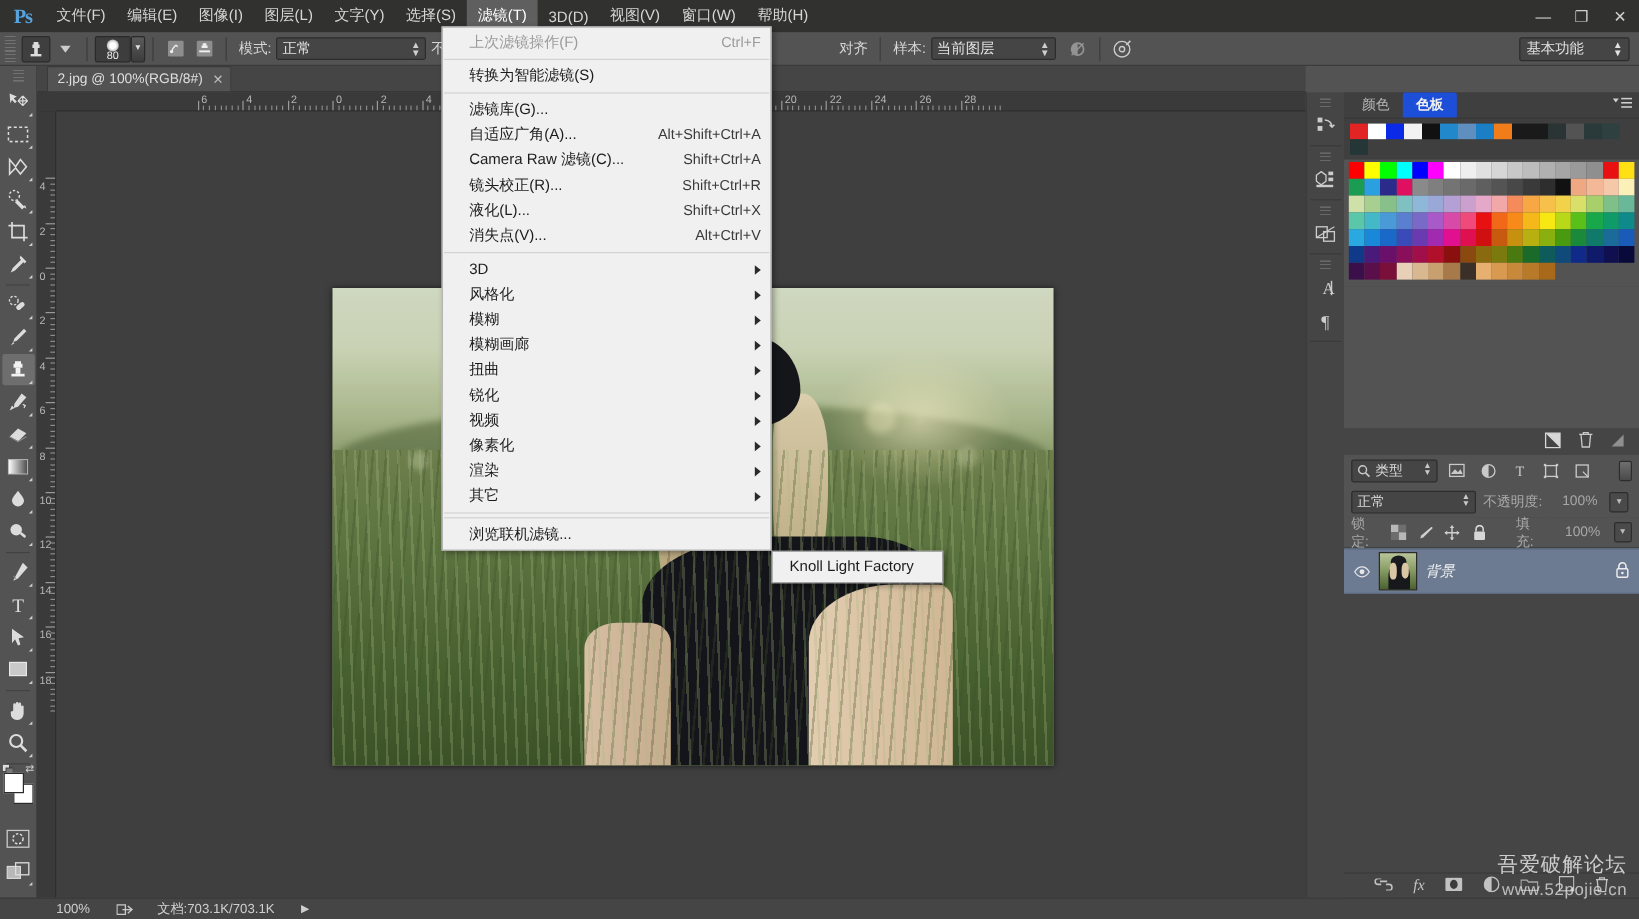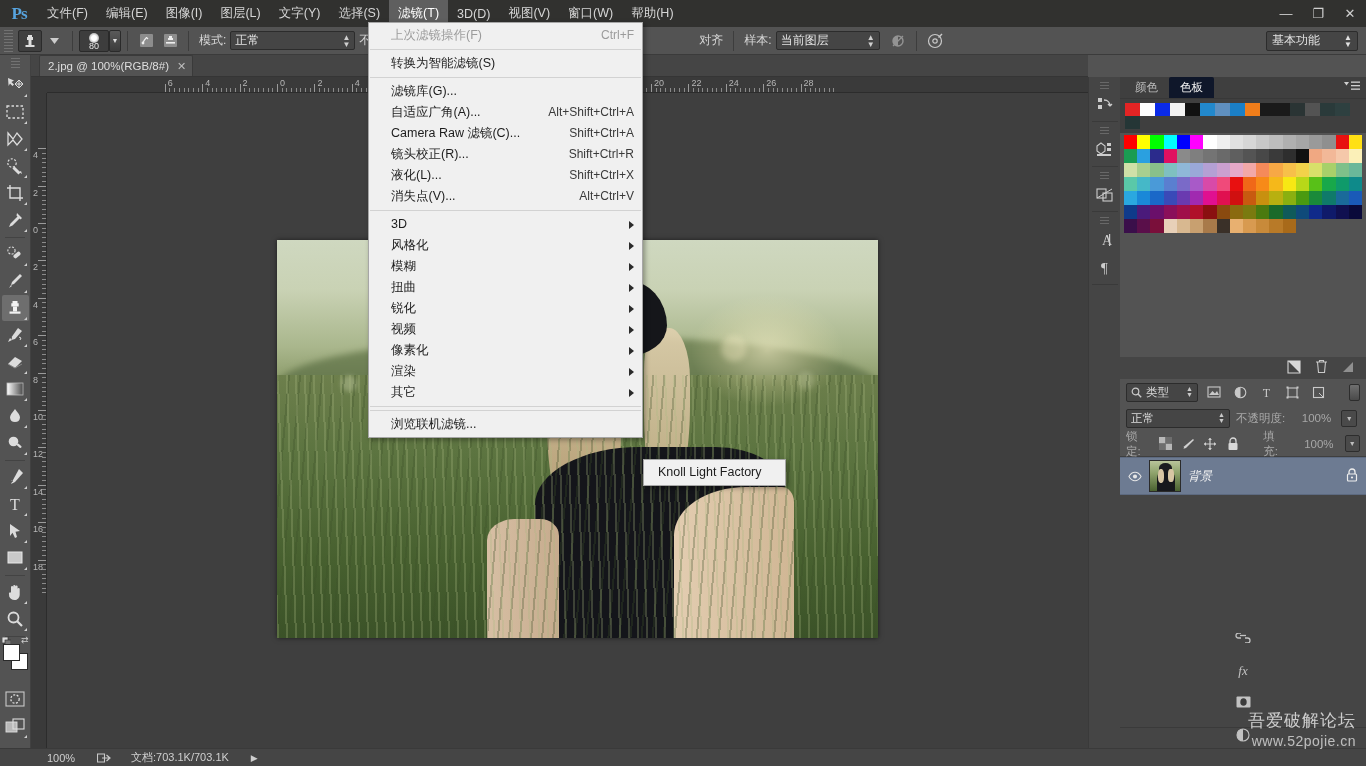--- a/index.html
+++ b/index.html
@@ -243,21 +243,21 @@
     background:#454545;
   }
   .panel-tabrow{
     height:22px;background:#3f3f3f;display:flex;align-items:flex-end;
     padding-left:4px;position:relative;border-bottom:1px solid #383838;
   }
   .ptab{
     height:21px;padding:0 11px;display:flex;align-items:center;font-size:11.5px;
     color:#b9b9b9;border-radius:2px 2px 0 0;
   }
-  .ptab.active{ background:#0f172a;color:#f0f0f0; }
+  .ptab.active{ background:#1d4ed8;color:#f0f0f0;font-weight:bold; }
   .pmenu-btn{
     position:absolute;right:6px;top:4px;display:flex;align-items:center;gap:2px;color:#cfcfcf;
   }
   .swatch-top{
     background:#3f3f3f;padding:4px 5px;display:flex;gap:0;flex-wrap:wrap;
   }
   .sw{ width:15px;height:13px;border:none; }
   .swgrid{ padding:2px 4px 6px 4px;display:grid;grid-template-columns:repeat(18,1fr);gap:0; background:#535353;}
   .swgrid div{ height:14px; }
   .icons-row{
@@ -298,21 +298,21 @@
     border-top:1px solid #5d6a80;border-bottom:1px solid #5d6a80;
   }
   .eye{width:14px;display:flex;align-items:center;justify-content:center;color:#ddd;}
   .thumb{
     width:32px;height:32px;border:1px solid #2b2b2b;overflow:hidden;position:relative;background:#6f7a5a;
   }
   .layer-name{ font-size:12px;color:#f2f2f2;font-style:italic;font-family:"Liberation Serif",serif;}
   .lock-badge{ margin-left:auto;color:#e6e6e6; }
   .panel-bottom-bar{
     position:absolute;left:0;right:0;bottom:0;height:21px;background:#454545;
-    border-top:1px solid #3a3a3a;display:flex;align-items:center;justify-content:center;gap:17px;color:#b9b9b9;flex-direction:column;
+    border-top:1px solid #3a3a3a;display:flex;align-items:center;justify-content:center;gap:17px;color:#b9b9b9;
   }
 
   
   .statusbar{
     position:absolute;left:0;bottom:0;width:1366px;height:18px;background:#454545;
     border-top:1px solid #3a3a3a;display:flex;align-items:center;font-size:11px;color:#cfcfcf;
   }
   .sb-zoom{ width:60px;text-align:center; }
   .sb-share{ width:26px;display:flex;align-items:center;justify-content:center; }
   .sb-doc{ padding-left:14px; }
@@ -940,20 +940,24 @@
       </div>
       <div class="fmi">
         <span>风格化</span>
         <i class="arrow"></i>
       </div>
       <div class="fmi">
         <span>模糊</span>
         <i class="arrow"></i>
       </div>
       <div class="fmi">
+        <span>模糊画廊</span>
+        <i class="arrow"></i>
+      </div>
+      <div class="fmi">
         <span>扭曲</span>
         <i class="arrow"></i>
       </div>
       <div class="fmi">
         <span>锐化</span>
         <i class="arrow"></i>
       </div>
       <div class="fmi">
         <span>视频</span>
         <i class="arrow"></i>

